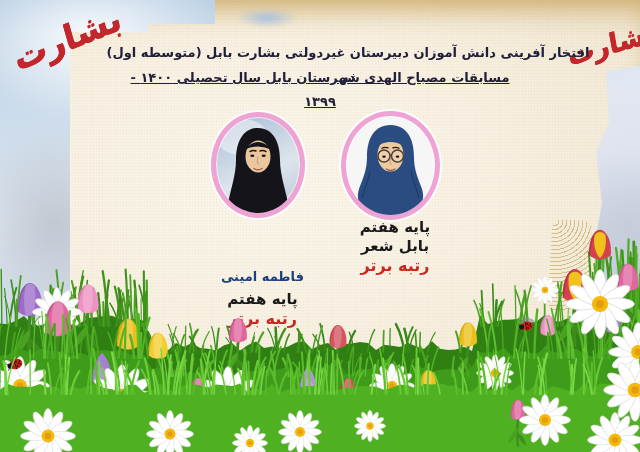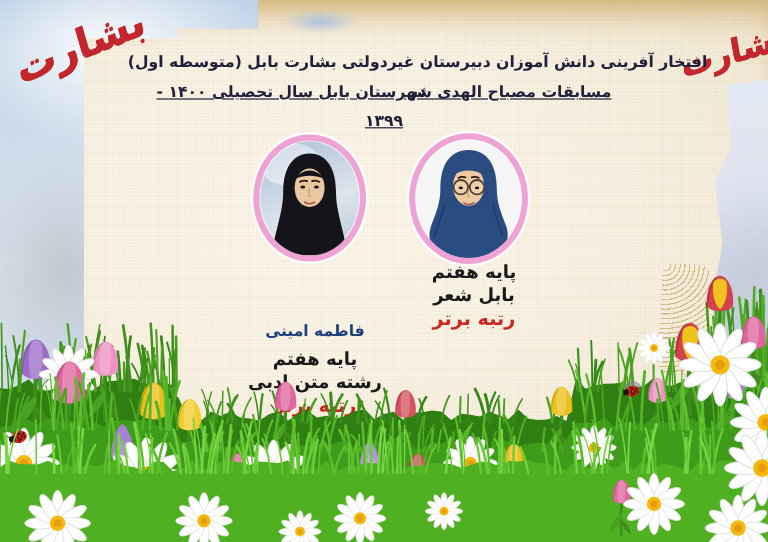--- a/index.html
+++ b/index.html
@@ -121,21 +121,20 @@
       <ellipse cx="38" cy="40.6" rx="1.8" ry="1.2" fill="#1d120d"></ellipse>
       <ellipse cx="51.5" cy="40.6" rx="1.8" ry="1.2" fill="#1d120d"></ellipse>
       <path d="M44.5,42 q-1,4 -0.5,5.8 q0.8,0.8 1.8,0.2" stroke="#c89a72" stroke-width="1" fill="none"></path>
       <path d="M40.5,53 q4,3 8.5,0" stroke="#a55d4d" stroke-width="1.4" fill="none" stroke-linecap="round"></path>
     </svg>
   </div>
 
   <div class="col left">
     <div class="s-name">فاطمه امینی</div>
     <div class="s-row">پایه هفتم</div>
-    <div class="s-row">رشته متن ادبی</div>
     <div class="s-rank">رتبه برتر</div>
   </div>
 
   <div class="col right">
     <div class="s-row">پایه هفتم</div>
     <div class="s-row">بابل شعر</div>
     <div class="s-rank">رتبه برتر</div>
   </div>
 
 

